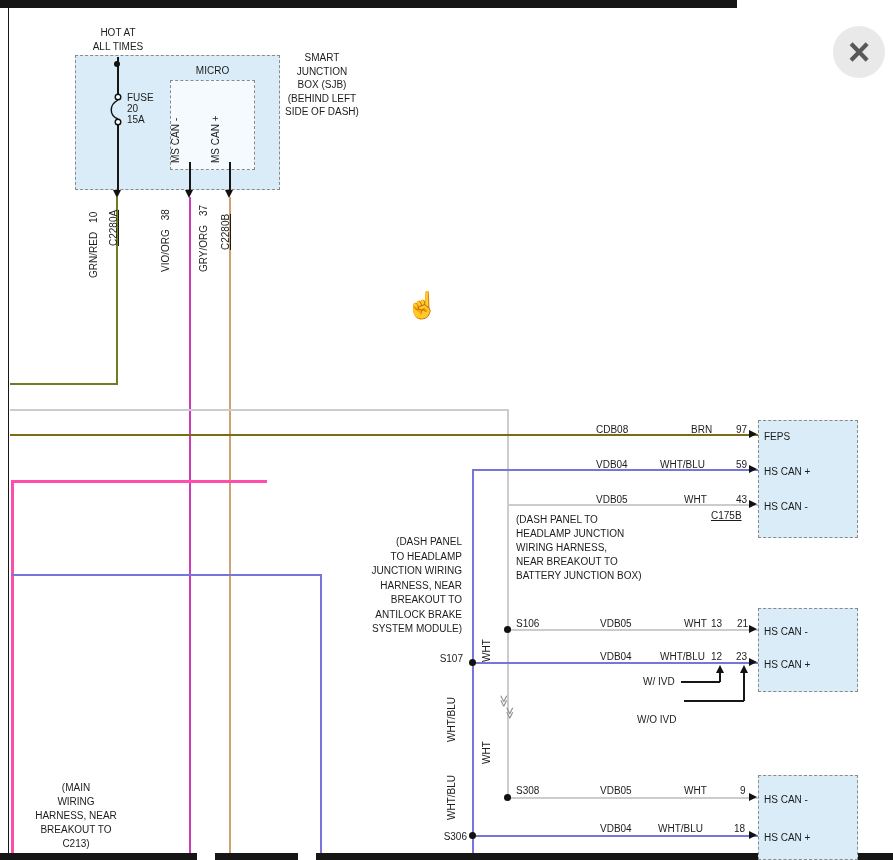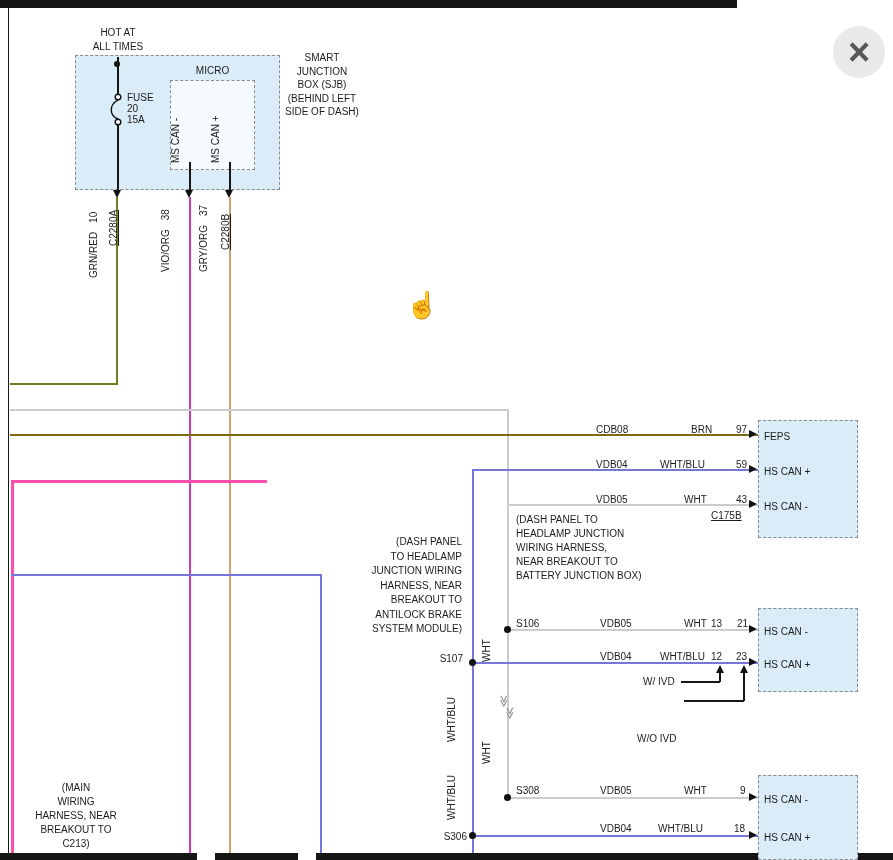--- a/index.html
+++ b/index.html
@@ -129,21 +129,21 @@
     <div class="t" style="left:764px;top:625px;">HS CAN -</div>
 
     <div class="t right" style="left:427px;top:652px;width:36px;">S107</div>
     <div class="t" style="left:600px;top:650px;">VDB04</div>
     <div class="t" style="left:660px;top:650px;">WHT/BLU</div>
     <div class="t" style="left:711px;top:650px;">12</div>
     <div class="t" style="left:736px;top:650px;">23</div>
     <div class="t" style="left:764px;top:658px;">HS CAN +</div>
 
     <div class="t" style="left:643px;top:675px;">W/ IVD</div>
-    <div class="t" style="left:637px;top:732px;">W/O IVD</div>
+    <div class="t" style="left:637px;top:713px;">W/O IVD</div>
     <div class="bk" style="left:681px;top:681px;width:39px;height:1.5px;"></div>
     <div class="bk" style="left:719px;top:672px;width:1.5px;height:10px;"></div>
     <div class="arru" style="left:715.5px;top:665px;"></div>
     <div class="bk" style="left:684px;top:700px;width:60px;height:1.5px;"></div>
     <div class="bk" style="left:743px;top:672px;width:1.5px;height:29px;"></div>
     <div class="arru" style="left:739.5px;top:665px;"></div>
 
 
     <div class="t" style="left:516px;top:784px;">S308</div>
     <div class="t" style="left:600px;top:784px;">VDB05</div>

